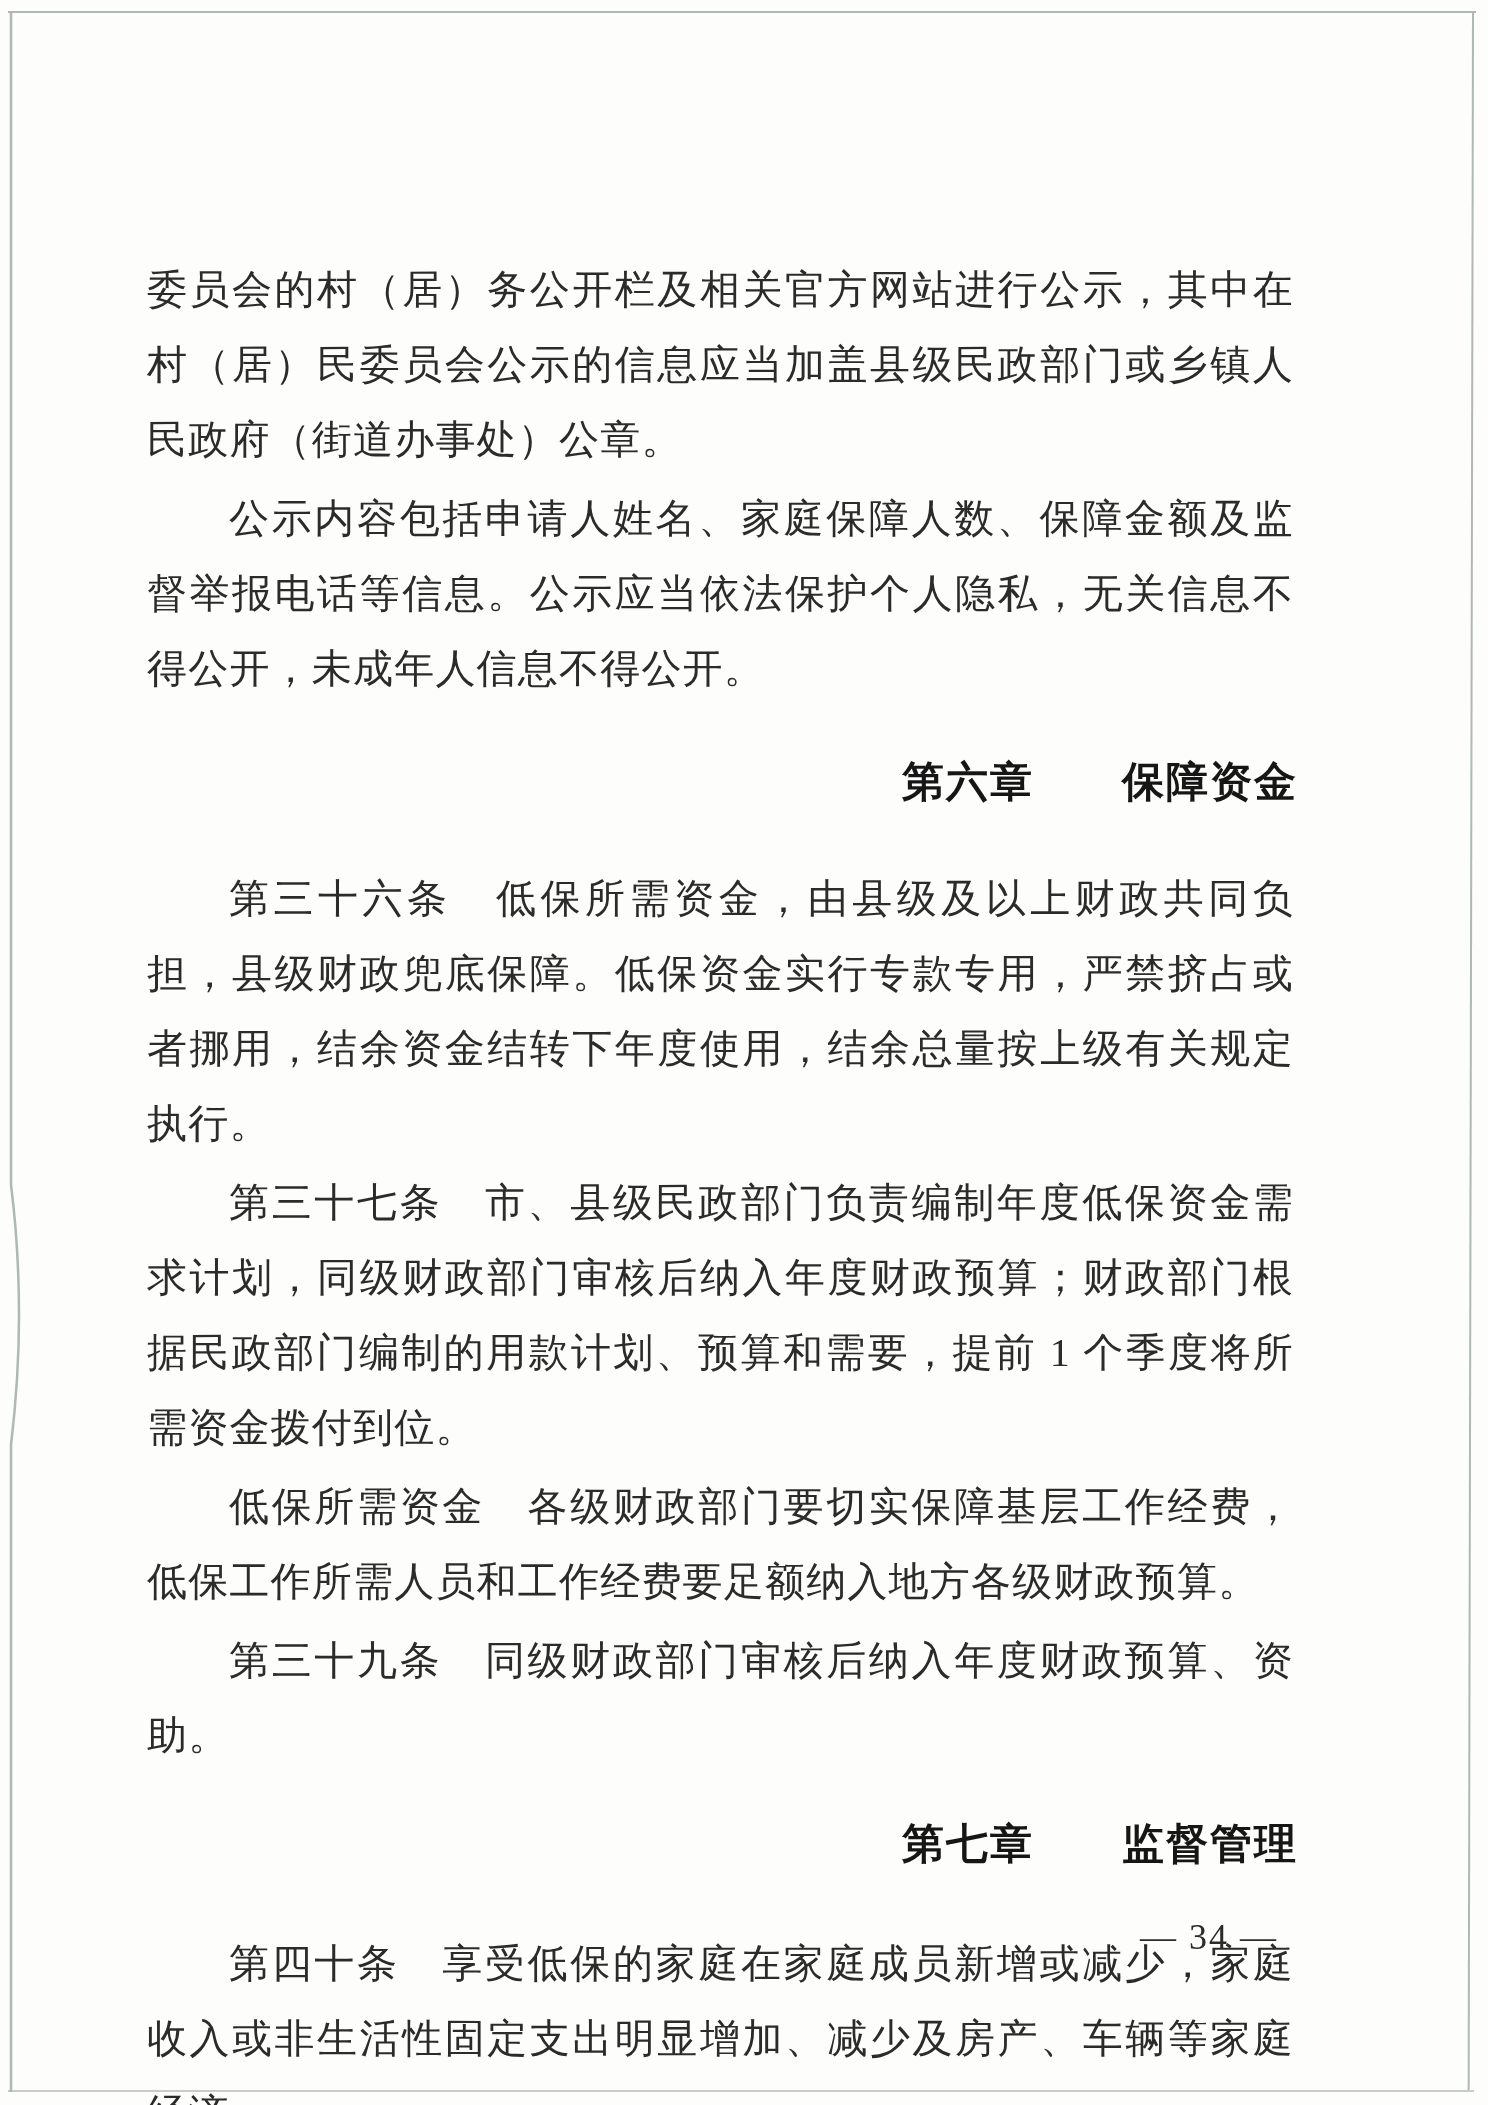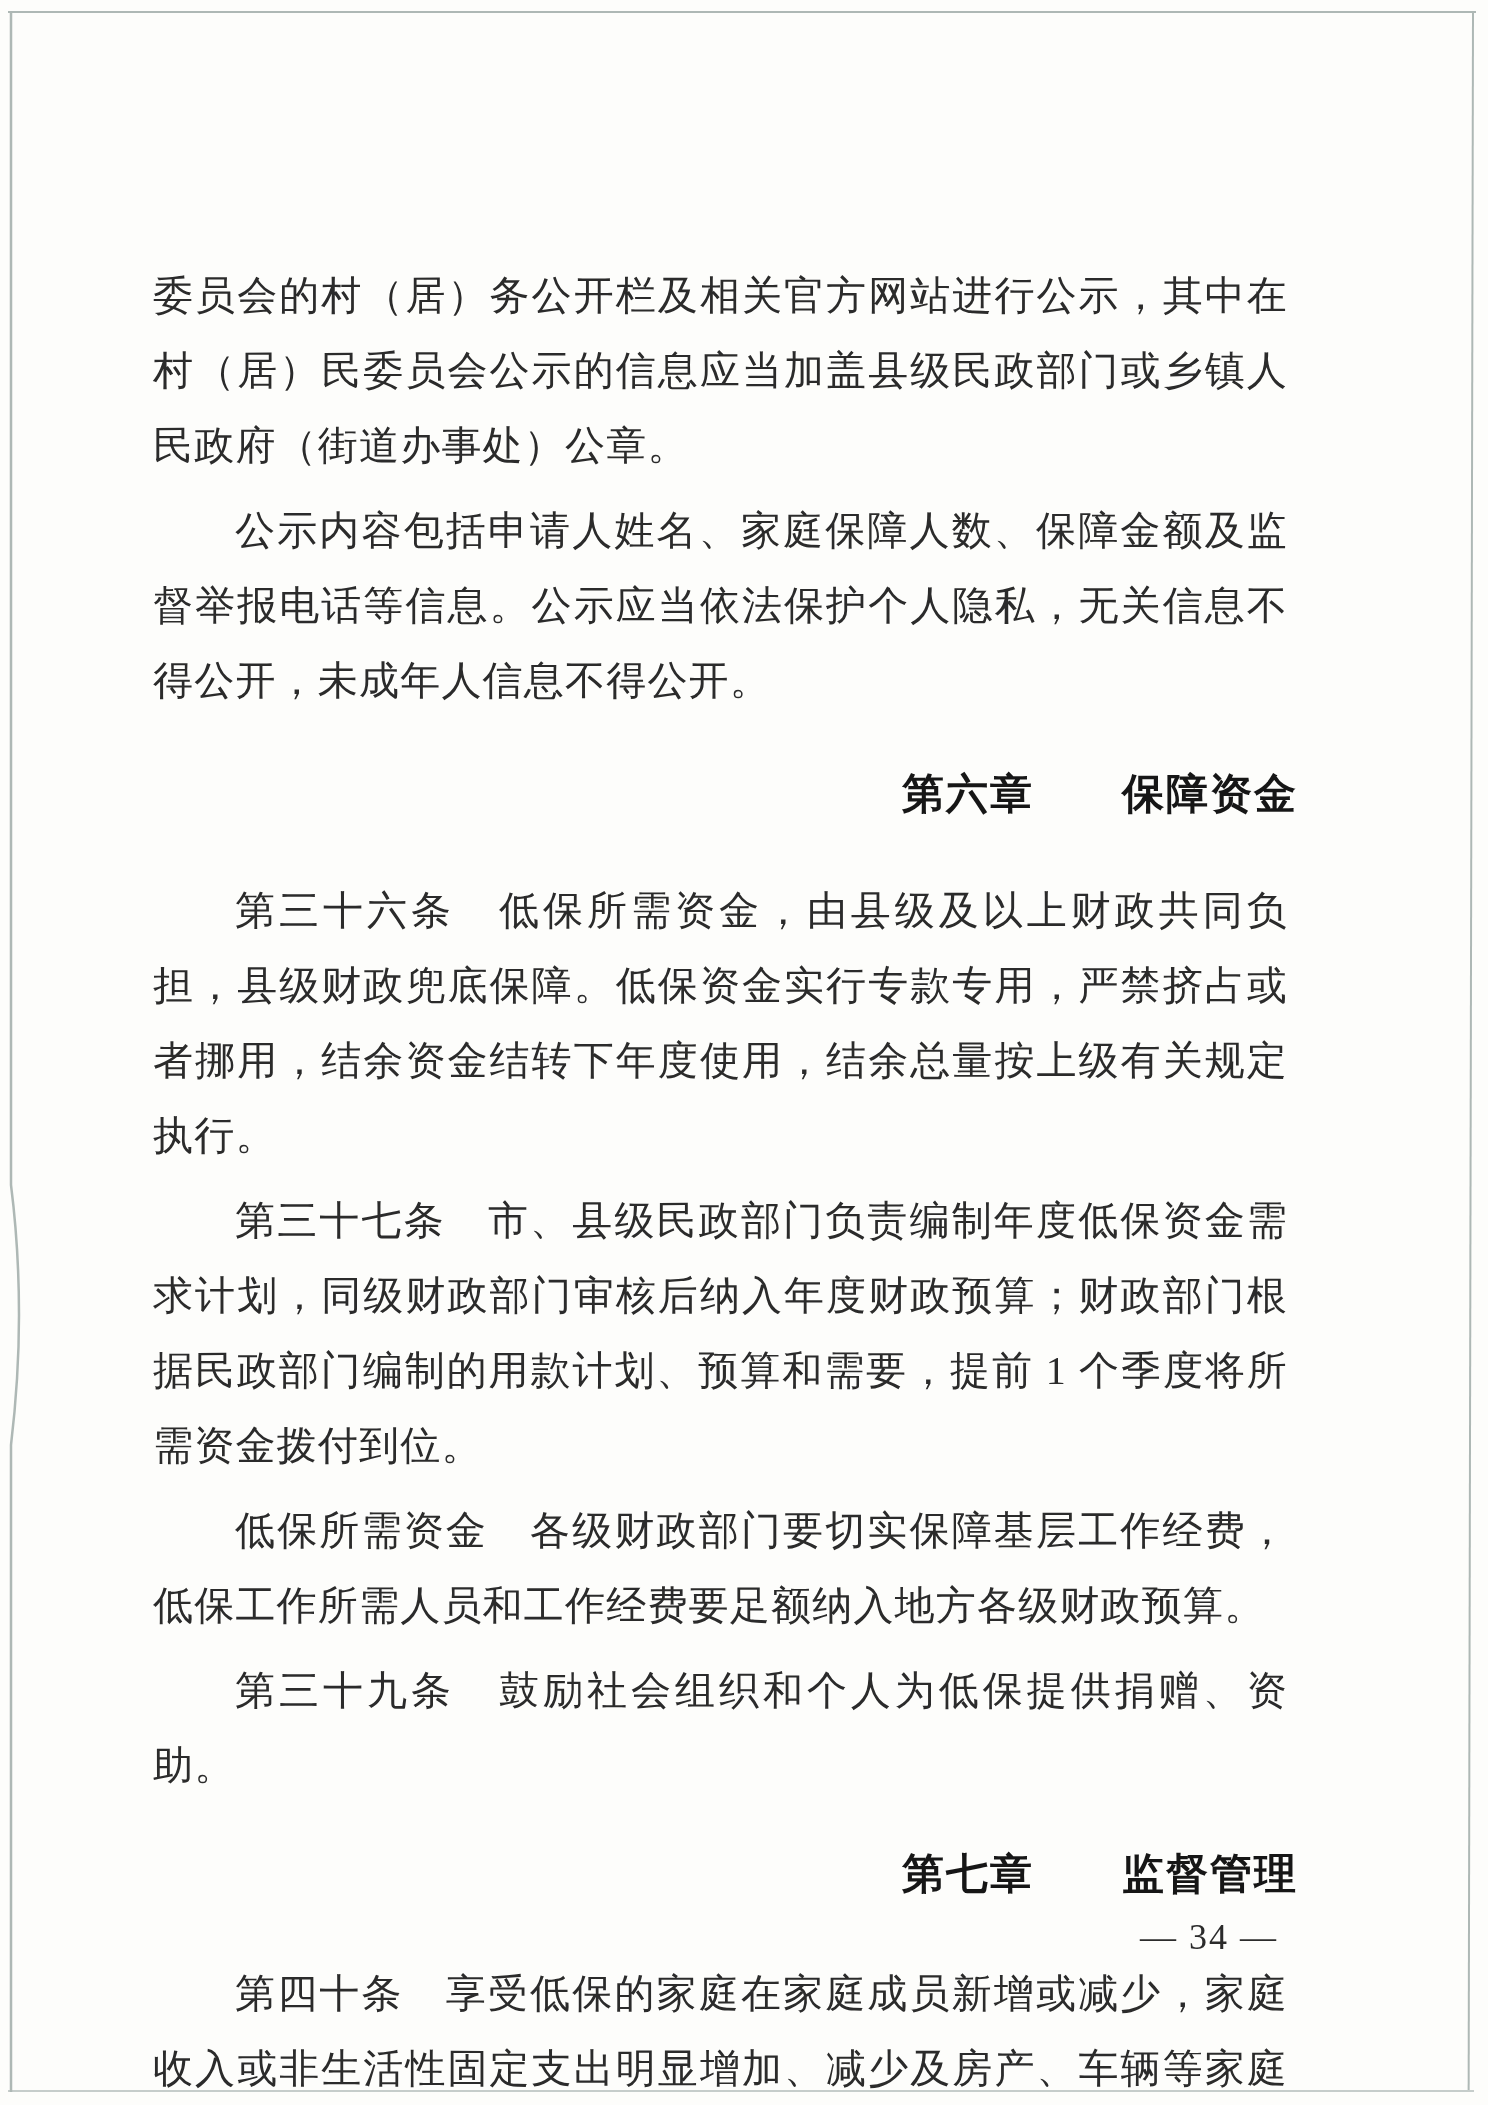--- a/index.html
+++ b/index.html
@@ -31,21 +31,21 @@
   }
   .edge-left-svg { position: absolute; left: 0; top: 0; }
 
   .text-block {
     position: absolute;
     left: 143px;
     top: 248px;
     width: 1155px;
   }
   p.body {
-    margin: 10px;
+    margin: 4px;
     font-family: "Liberation Serif", serif;
     font-size: 40px;
     line-height: 75px;
     letter-spacing: 1.2px;
     text-align: justify;
     text-justify: inter-ideograph;
     color: var(--text-color, #2b2b2b);
   }
   p.indent { text-indent: 82px; }
   h2.chapter {
@@ -82,20 +82,20 @@
     <path d="M11 12 L11 1185 C18 1240 19 1290 19 1315 C19 1345 17 1395 11 1445 L11 2092" stroke="#aeb8b5" stroke-width="2.5" fill="none"></path>
   </svg>
 
   <main class="text-block">
     <p class="body">委员会的村（居）务公开栏及相关官方网站进行公示，其中在村（居）民委员会公示的信息应当加盖县级民政部门或乡镇人民政府（街道办事处）公章。</p>
     <p class="body indent">公示内容包括申请人姓名、家庭保障人数、保障金额及监督举报电话等信息。公示应当依法保护个人隐私，无关信息不得公开，未成年人信息不得公开。</p>
     <h2 class="chapter">第六章　　保障资金</h2>
     <p class="body indent">第三十六条　低保所需资金，由县级及以上财政共同负担，县级财政兜底保障。低保资金实行专款专用，严禁挤占或者挪用，结余资金结转下年度使用，结余总量按上级有关规定执行。</p>
     <p class="body indent">第三十七条　市、县级民政部门负责编制年度低保资金需求计划，同级财政部门审核后纳入年度财政预算；财政部门根据民政部门编制的用款计划、预算和需要，提前 1 个季度将所需资金拨付到位。</p>
     <p class="body indent">低保所需资金　各级财政部门要切实保障基层工作经费，低保工作所需人员和工作经费要足额纳入地方各级财政预算。</p>
-    <p class="body indent">第三十九条　鼓励社会组织和个人为低保提供捐赠、资助。</p>
+    <p class="body indent">第三十九条　同级财政部门审核后纳入年度财政预算、资助。</p>
     <h2 class="chapter chapter2">第七章　　监督管理</h2>
     <p class="body indent">第四十条　享受低保的家庭在家庭成员新增或减少，家庭收入或非生活性固定支出明显增加、减少及房产、车辆等家庭经济</p>
   </main>
 
   <div class="page-number">— 34 —</div>
 
 </div>
 
 </body></html>

